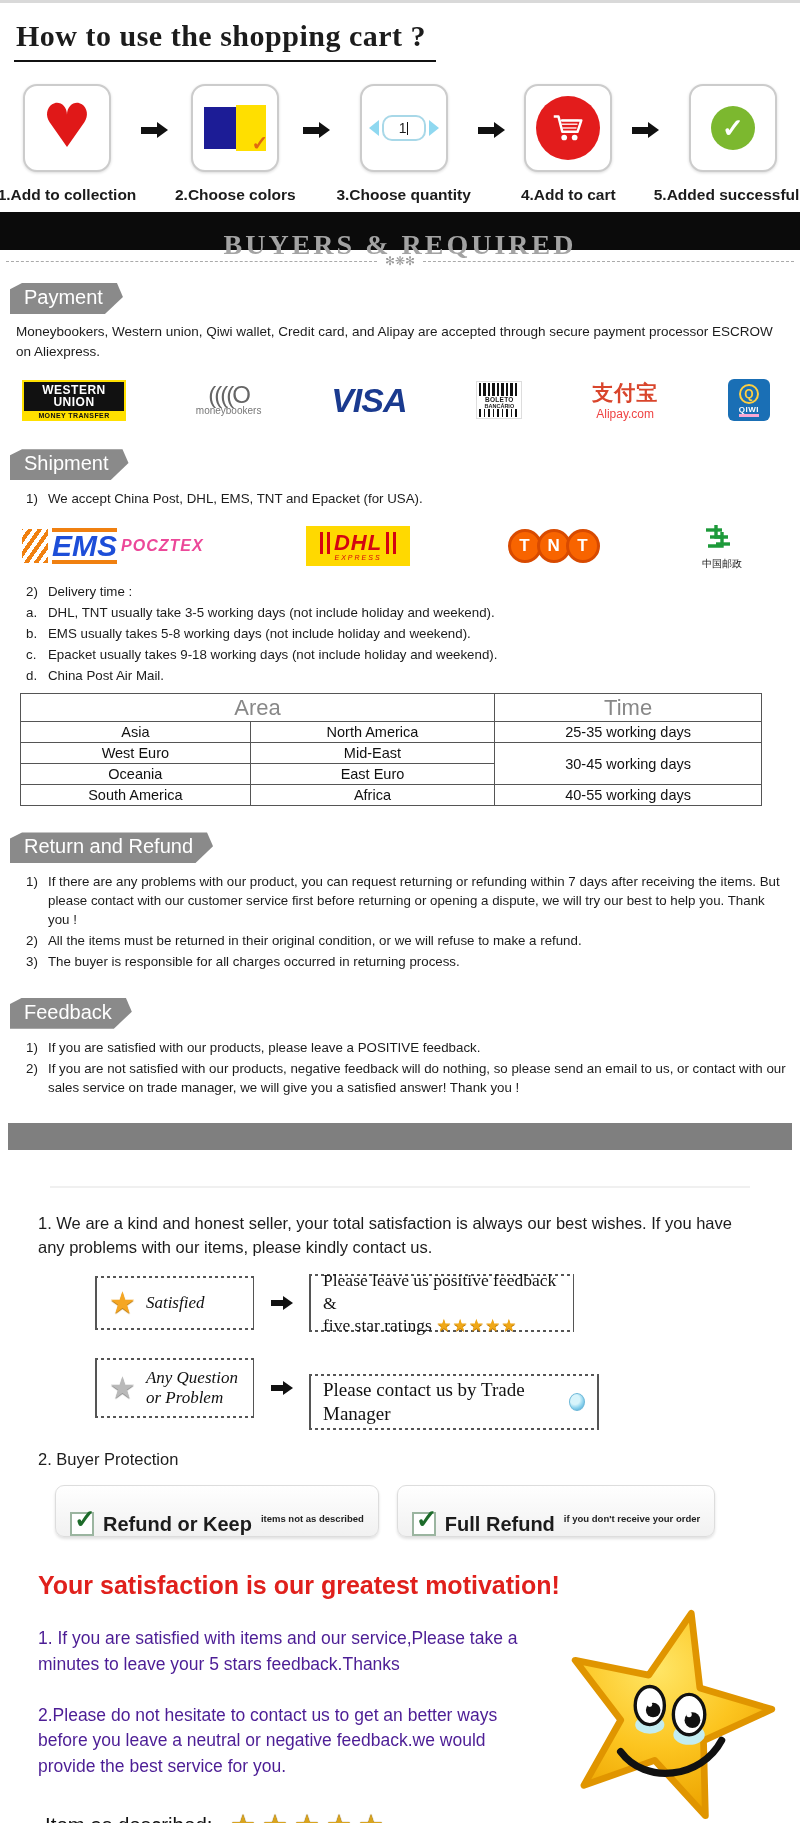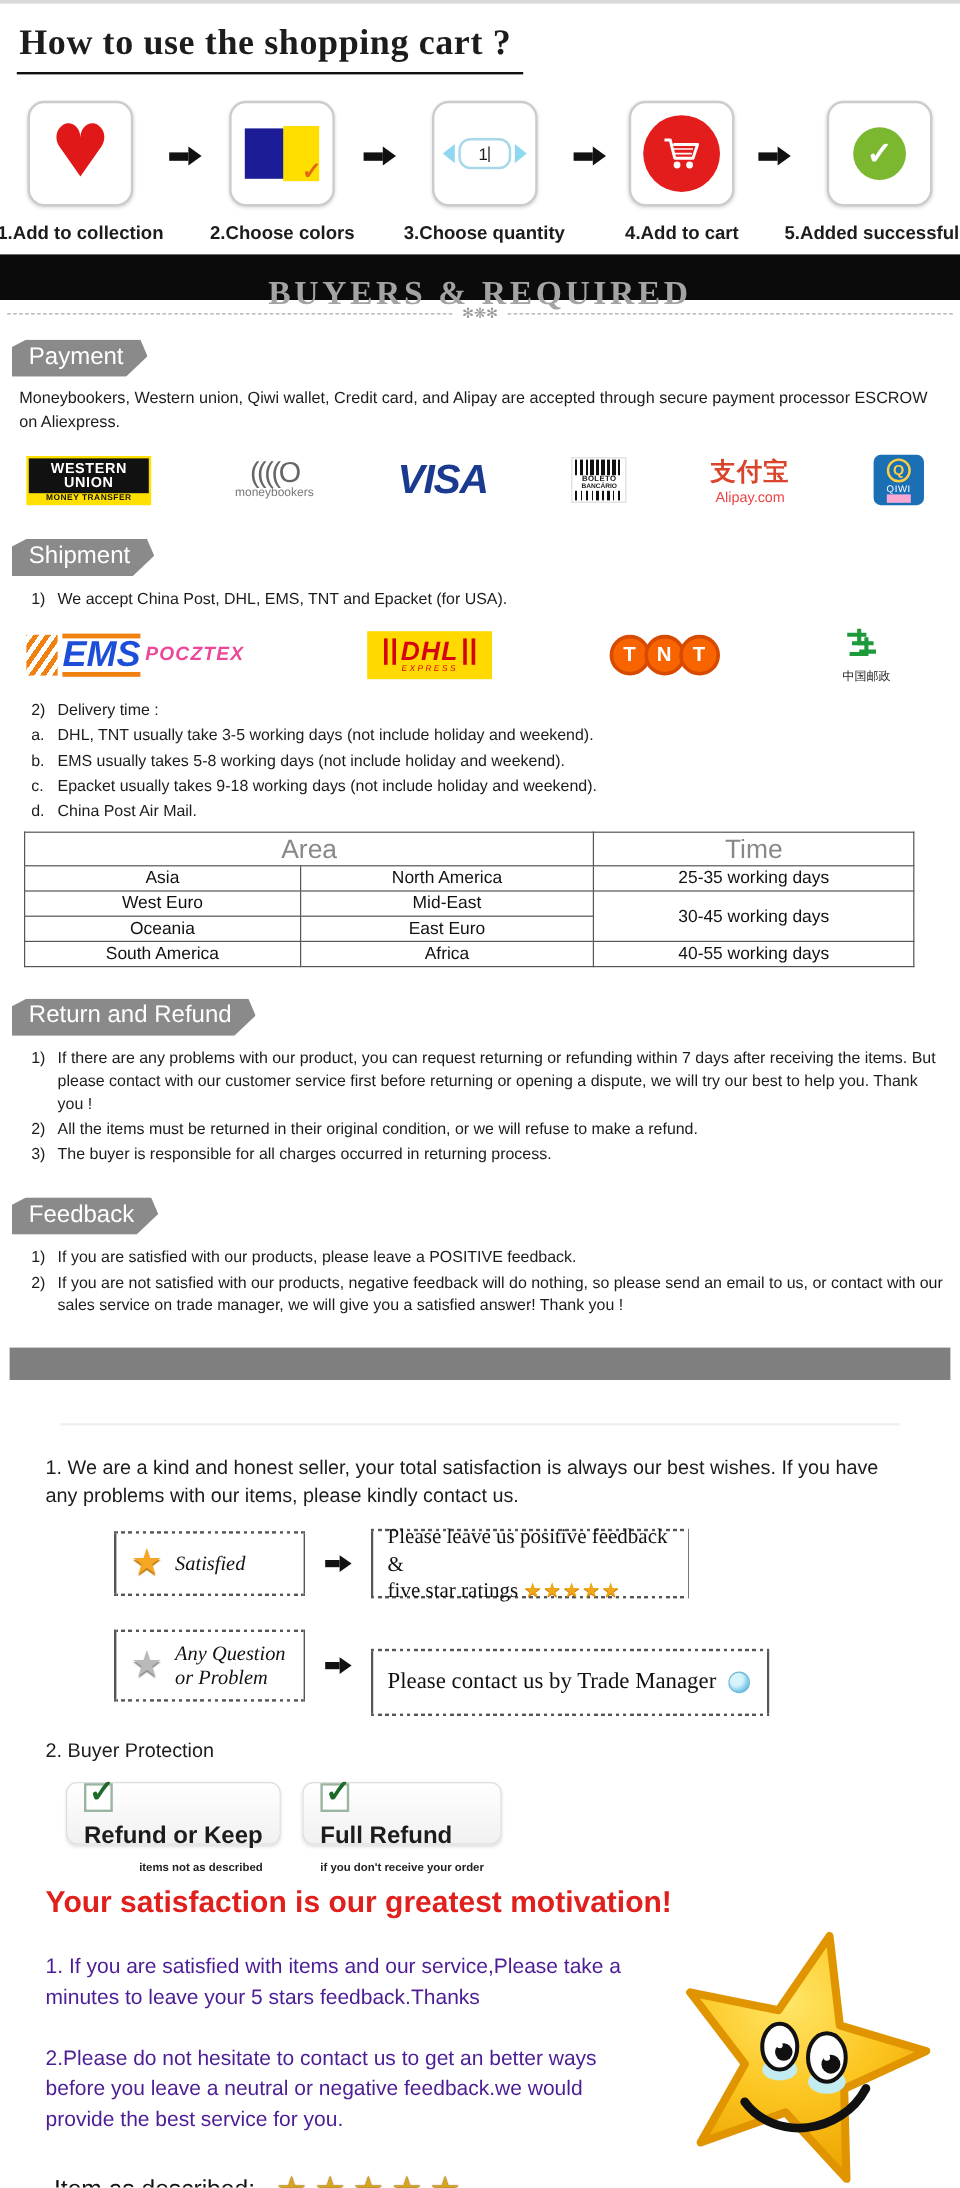--- a/index.html
+++ b/index.html
@@ -61,21 +61,21 @@
   .boleto .bars2 { height:8px; background:repeating-linear-gradient(90deg,#111 0 2px,#fff 2px 5px,#111 5px 6px,#fff 6px 9px); }
   .boleto .bo-t { font-size:6.5px; font-weight:bold; letter-spacing:.3px; }
   .boleto .bo-b { font-size:5.5px; font-weight:bold; }
   .alipay { text-align:center; }
   .alipay .cn { font-size:21px; font-weight:bold; color:#d9452c; letter-spacing:1px; }
   .alipay .en { font-size:12px; color:#ef4444; }
   .qiwi { width:42px; height:42px; background:#1a6fb5; border-radius:6px; display:flex; flex-direction:column;
     align-items:center; justify-content:center; color:#fff; }
   .qiwi .q { width:20px; height:20px; border:2px solid #ffcf40; border-radius:50%; font-size:12px; font-weight:bold;
     display:flex; align-items:center; justify-content:center; color:#ffcf40; }
-  .qiwi .qiwi-label { font-size:8px; font-weight:normal; border-bottom:7px solid #f9a8d4; margin-top:1px; letter-spacing:.5px; }
+  .qiwi .qiwi-label { font-size:8px; font-weight:bold; border-bottom:3px solid #f9a8d4; margin-top:1px; letter-spacing:.5px; }
 
   
   .carrier-row { display:flex; align-items:center; justify-content:space-between; margin:10px 58px 0 22px; height:54px; }
   .ems { display:flex; align-items:center; gap:4px; }
   .ems .ems-stripes { width:26px; height:34px; background:repeating-linear-gradient(-55deg,#f08010 0 4px,#fff 4px 8px); }
   .ems .ems-word { font-size:30px; font-weight:bold; font-style:italic; color:#1d4ed8;
     border-top:4px solid #f08010; border-bottom:4px solid #f08010; line-height:.95; }
   .ems .pocztex { font-size:16px; font-weight:bold; font-style:italic; color:#ec4899; letter-spacing:1px; }
   .dhl { width:104px; height:40px; background:#ffd900; display:flex; flex-direction:column; align-items:center; justify-content:center; }
   .dhl .dhl-word { font-size:22px; font-weight:bold; font-style:italic; color:#d40511; letter-spacing:1px; line-height:1;
@@ -105,35 +105,35 @@
 
   
   .intro-text { margin:24px 40px 0 38px; font-size:16.5px; line-height:1.45; }
   .sat-row { display:flex; align-items:center; margin:14px 0 0 95px; gap:16px; }
   .dashed-box { border:2px dashed #555; border-image:repeating-linear-gradient(90deg,#555 0 3px,transparent 3px 6px) 2;
     border-style:dashed; padding:6px 12px; display:flex; align-items:center; gap:10px;
     font-family:"Liberation Serif", serif; }
   .db-left1 { width:160px; height:54px; }
   .db-left2 { width:160px; height:60px; }
   .db-right1 { width:265px; height:58px; }
-  .db-right2 { width:332px; height:56px;margin-top:28px; }
+  .db-right2 { width:290px; height:56px;margin-top:28px; }
   .star-gold { color:#f5a623; font-size:30px; line-height:1; text-shadow:0 1px 1px #b87400; }
   .star-gray { color:#b9b9b9; font-size:30px; line-height:1; text-shadow:0 1px 1px #888; }
   .script-text { font-style:italic; font-size:17px; color:#111; }
   .serif-text { font-size:17.5px; color:#111; line-height:1.3; }
   .mini-stars { color:#f0a818; font-size:17px; letter-spacing:1px; text-shadow:0 1px 0 #b87400; }
   .sat-arrow { display:flex; align-items:center; }
   .sat-arrow .shaft { width:12px; height:6px; background:#111; }
   .sat-arrow .head { width:0;height:0;border-left:10px solid #111;border-top:7px solid transparent;border-bottom:7px solid transparent; }
   .tm-icon { display:inline-block; width:18px; height:18px; border-radius:50%; vertical-align:-3px;
     background:radial-gradient(circle at 35% 35%, #d8f4fb 0 35%, #8fd4ee 60%, #3f9fd0 100%); border:1px solid #6db8d8; }
   .bp-head { margin:20px 0 0 38px; font-size:16.5px; }
   .bp-row { display:flex; margin:16px 0 0 55px; gap:18px; }
   .bp-box { height:52px; border:1px solid #ddd; border-radius:9px; background:linear-gradient(#ffffff,#f1f1f1);
-    box-shadow:0 2px 3px rgba(0,0,0,.12); display:flex; align-items:flex-start; padding:0 14px; gap:9px;flex-direction:column; }
+    box-shadow:0 2px 3px rgba(0,0,0,.12); display:flex; align-items:flex-end; padding:0 14px; gap:9px; }
   .bp-check { width:24px; height:24px; border:2px solid #9bb5a0; background:#fff; position:relative; flex:none; }
   .bp-check::after { content:"\2713"; position:absolute; left:2px; top:-10px; font-size:26px; font-weight:bold; color:#1d6b2a; }
   .bp-title { font-size:20px; font-weight:bold; }
   .bp-sub { font-size:9.5px; font-weight:bold; color:#222; align-self:flex-end; padding-bottom:12px; }
 
   
   .motivation { position:relative; margin-top:34px; }
   .moto-head { margin-left:38px; font-size:25px; font-weight:bold; color:#e0201c; }
   .moto-p { margin:26px 0 0 38px; width:480px; font-size:17.5px; line-height:1.45; color:#4c1d95; }
   .big-star { position:absolute; right:22px; top:28px; }

